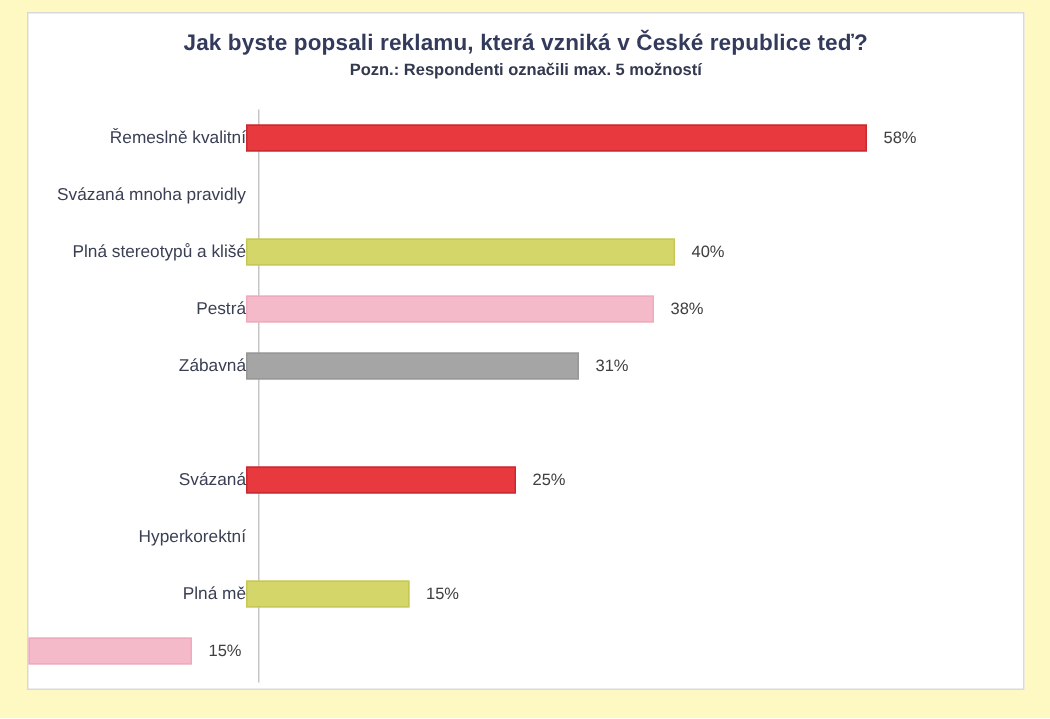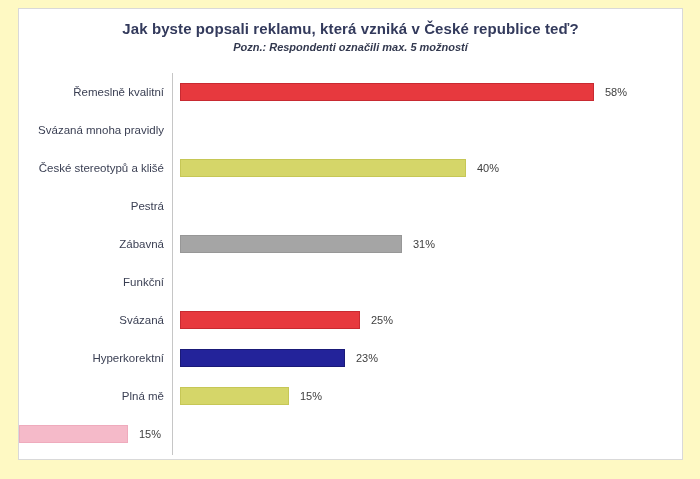--- a/index.html
+++ b/index.html
@@ -31,21 +31,20 @@
     font-size: 15px;
     font-weight: bold;
     color: #333a5c;
     letter-spacing: 0.1px;
   }
   .chart-subtitle {
     margin-top: 4px;
     text-align: center;
     font-size: 11px;
     font-weight: bold;
-    font-style: italic;
     color: #33394f;
   }
   .plot {
     position: absolute;
     left: 0;
     top: 64px;
     width: 100%;
   }
   .axis-line {
     position: absolute;
@@ -55,21 +54,21 @@
     height: 382px;
     background: #c6c6c6;
   }
   .row {
     display: flex;
     align-items: center;
     height: 38px;
   }
   .row-label {
     width: 145px;
-    padding-right: 16px;
+    padding-right: 0;
     text-align: right;
     font-size: 11.5px;
     color: #3a3f53;
     white-space: nowrap;
     flex: 0 0 auto;
   }
   .bar-track {
     position: relative;
     flex: 1 1 auto;
     height: 28px;
@@ -106,57 +105,56 @@
           <div class="bar" style="width: 412px; background: rgb(231, 57, 62); border-color: rgb(200, 42, 49);"></div>
           <div class="bar-value">58%</div>
         </div>
       </div>
 
       <div class="row">
         <div class="row-label">Svázaná mnoha pravidly</div>
       </div>
 
       <div class="row">
-        <div class="row-label">České stereotypů a klišé</div>
+        <div class="row-label">Plná stereotypů a klišé</div>
         <div class="bar-track">
           <div class="bar" style="width: 284px; background: rgb(213, 214, 105); border-color: rgb(198, 199, 86);"></div>
           <div class="bar-value">40%</div>
         </div>
       </div>
 
       <div class="row">
         <div class="row-label">Pestrá</div>
+        <div class="bar-track">
+          <div class="bar" style="width: 270px; background: rgb(245, 186, 201); border-color: rgb(239, 171, 189);"></div>
+          <div class="bar-value">38%</div>
+        </div>
       </div>
 
       <div class="row">
         <div class="row-label">Zábavná</div>
         <div class="bar-track">
           <div class="bar" style="width: 220px; background: rgb(165, 165, 165); border-color: rgb(151, 151, 151);"></div>
           <div class="bar-value">31%</div>
         </div>
       </div>
 
       <div class="row">
-        <div class="row-label">Funkční</div>
       </div>
 
       <div class="row">
         <div class="row-label">Svázaná</div>
         <div class="bar-track">
           <div class="bar" style="width: 178px; background: rgb(231, 57, 62); border-color: rgb(200, 42, 49);"></div>
           <div class="bar-value">25%</div>
         </div>
       </div>
 
       <div class="row">
         <div class="row-label">Hyperkorektní</div>
-        <div class="bar-track">
-          <div class="bar" style="width: 163px; background: rgb(35, 35, 154); border-color: rgb(26, 26, 120);"></div>
-          <div class="bar-value">23%</div>
-        </div>
       </div>
 
       <div class="row">
         <div class="row-label">Plná mě</div>
         <div class="bar-track">
           <div class="bar" style="width: 107px; background: rgb(213, 214, 105); border-color: rgb(198, 199, 86);"></div>
           <div class="bar-value">15%</div>
         </div>
       </div>
 

